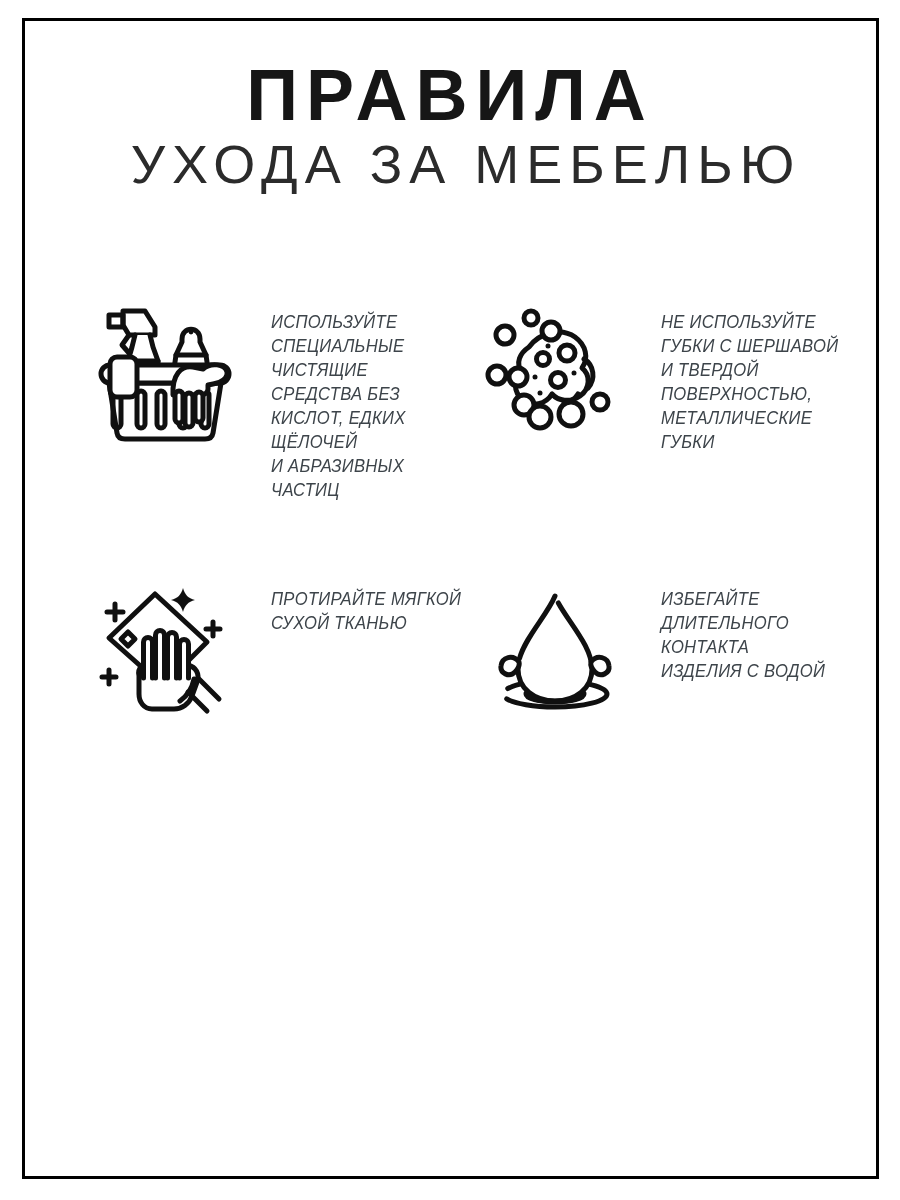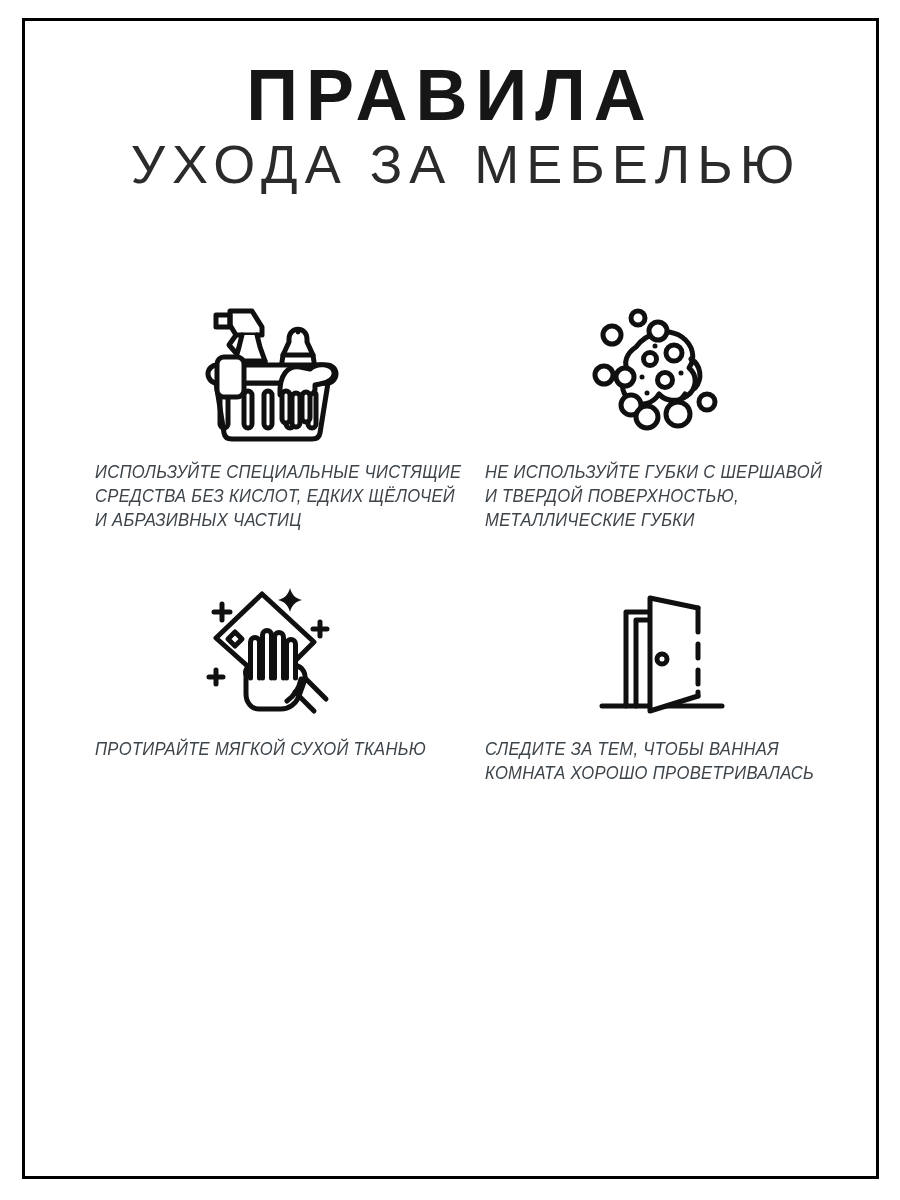--- a/index.html
+++ b/index.html
@@ -22,21 +22,21 @@
     font-family: "DejaVu Sans ExtraLight", "Liberation Sans", sans-serif;
     padding-left: 32px;
   }
 
   .grid {
     margin: 105px 0 0 95px;
     display: grid;
     grid-template-columns: 390px 390px;
     grid-auto-rows: 277px;
   }
-  .cell { display: flex; flex-direction: column; }
+  .cell { display: flex; flex-direction: row; }
   .icon-box {
     height: 150px; margin-right: 36px;
     display: flex; align-items: center; justify-content: center;
   }
   .caption {
     margin-top: 10px;
     font-size: 17.5px; line-height: 24px; font-style: italic;
     color: #3d444a; letter-spacing: 0.3px;
     white-space: pre-line;
     transform: scaleX(0.95); transform-origin: left top;
@@ -144,34 +144,30 @@
         <path class="st" d="M118,40 V54 M111,47 H125"></path>
         <path class="st" d="M14,88 V102 M7,95 H21"></path>
 
         <path class="st" d="M103,96 L124,117"></path>
         <path class="st" d="M93,110 L112,129"></path>
       </svg>
     </div>
     <div class="caption">ПРОТИРАЙТЕ МЯГКОЙ СУХОЙ ТКАНЬЮ</div>
   </div>
 
-
   <div class="cell">
     <div class="icon-box">
       <svg width="140" height="140" viewBox="0 0 140 140">
-        <path class="st" d="M10,124 H130"></path>
-        <path class="st" d="M34,124 V30 H56"></path>
-        <path class="st" d="M44,124 V38 H56"></path>
-        <path d="M58,16 L106,26 L106,114 L58,129 Z" fill="#ffffff" stroke="none"></path>
-        <path class="st" d="M106,26 L58,16 L58,129 L106,114"></path>
-        <path class="st" d="M106,26 V50"></path>
-        <path class="st" d="M106,62 V76"></path>
-        <path class="st" d="M106,88 V102"></path>
-        <path class="st" d="M106,110 V114"></path>
-        <circle class="st" cx="70" cy="77" r="5"></circle>
+        <ellipse class="st" cx="70" cy="112" rx="52" ry="13" stroke-dasharray="105 14 300"></ellipse>
+        <ellipse class="st" cx="70" cy="112" rx="29" ry="8"></ellipse>
+        <path class="stw" d="M70,14 C61,36 33,62 33,87 C33,107 50,119 70,119 C90,119 107,107 107,87 C107,62 79,36 70,14 Z" stroke-dasharray="72 9 186 9 200"></path>
+        <path class="st" d="M44,114 C52,121 88,121 96,114"></path>
+        <path class="stw" d="M34,80 C28,72 17,75 16,84 C15,91 24,96 30,90 C33,87 35,84 34,80 Z"></path>
+        <path class="stw" d="M106,80 C112,72 123,75 124,84 C125,91 116,96 110,90 C107,87 105,84 106,80 Z"></path>
       </svg>
     </div>
-    <div class="caption">СЛЕДИТЕ ЗА ТЕМ, ЧТОБЫ ВАННАЯ
-КОМНАТА ХОРОШО ПРОВЕТРИВАЛАСЬ</div>
+    <div class="caption">ИЗБЕГАЙТЕ ДЛИТЕЛЬНОГО КОНТАКТА
+ИЗДЕЛИЯ С ВОДОЙ</div>
   </div>
+
 
 
 </div>
 
 </body></html>

